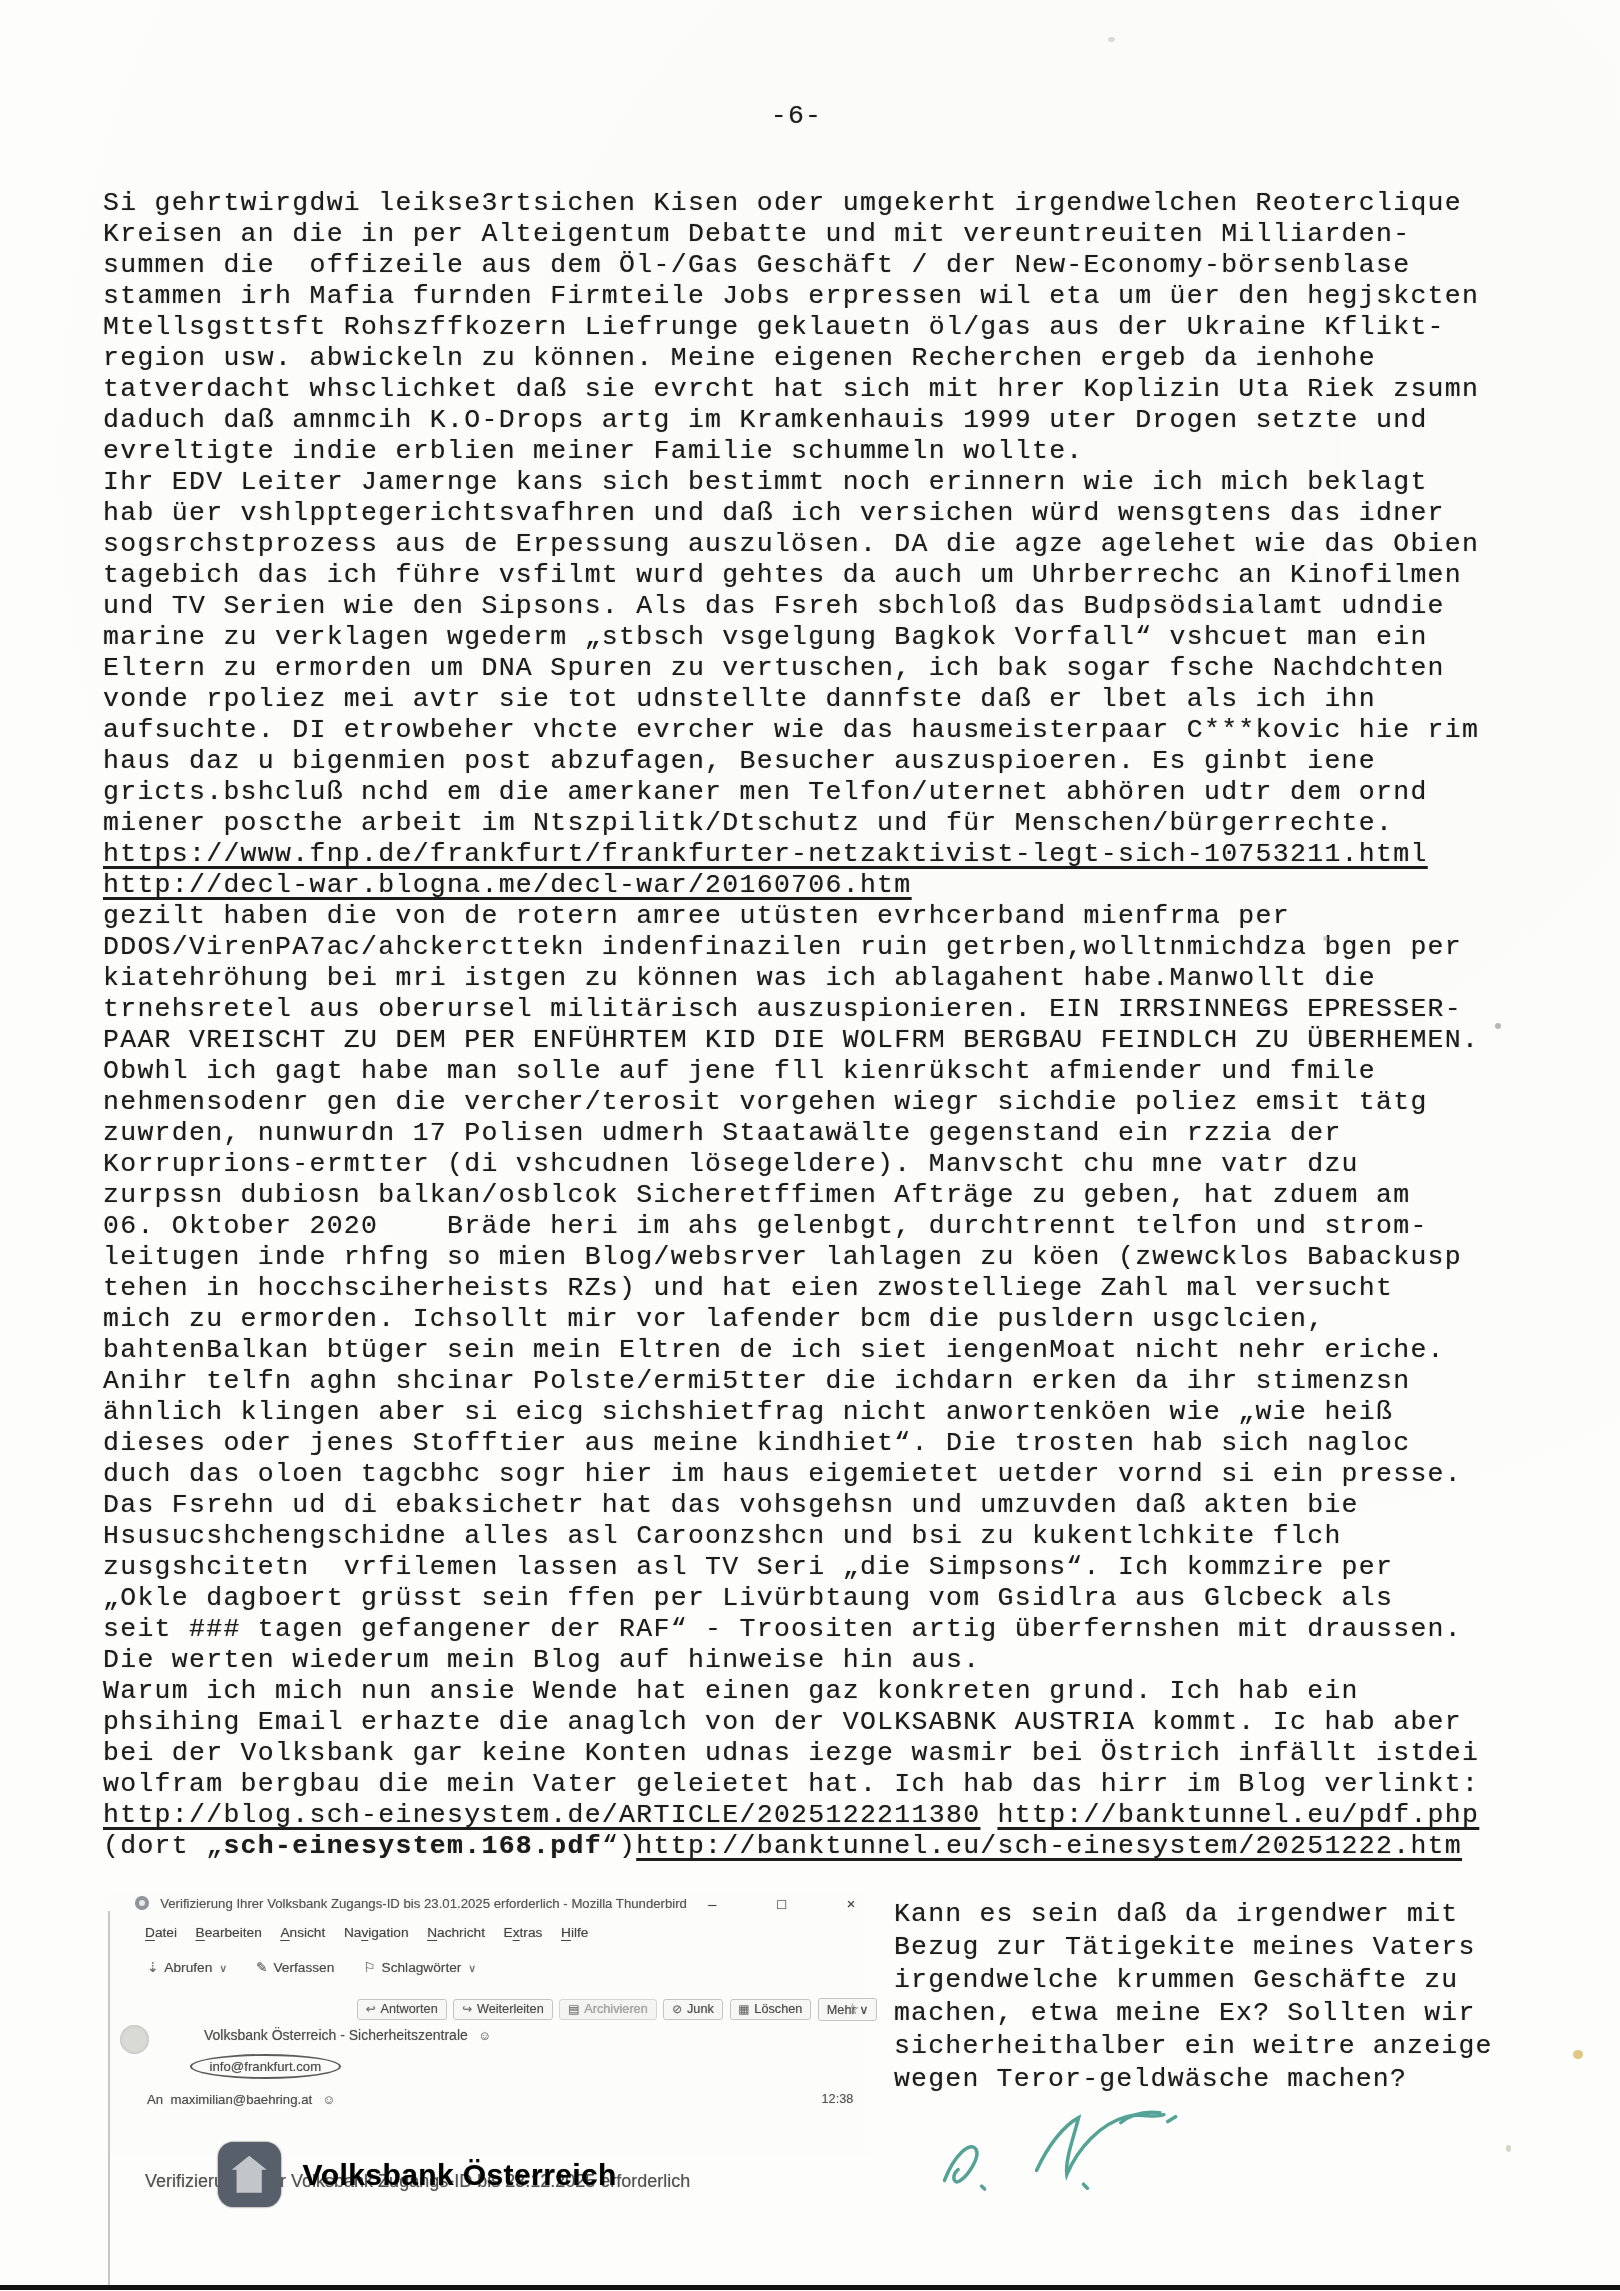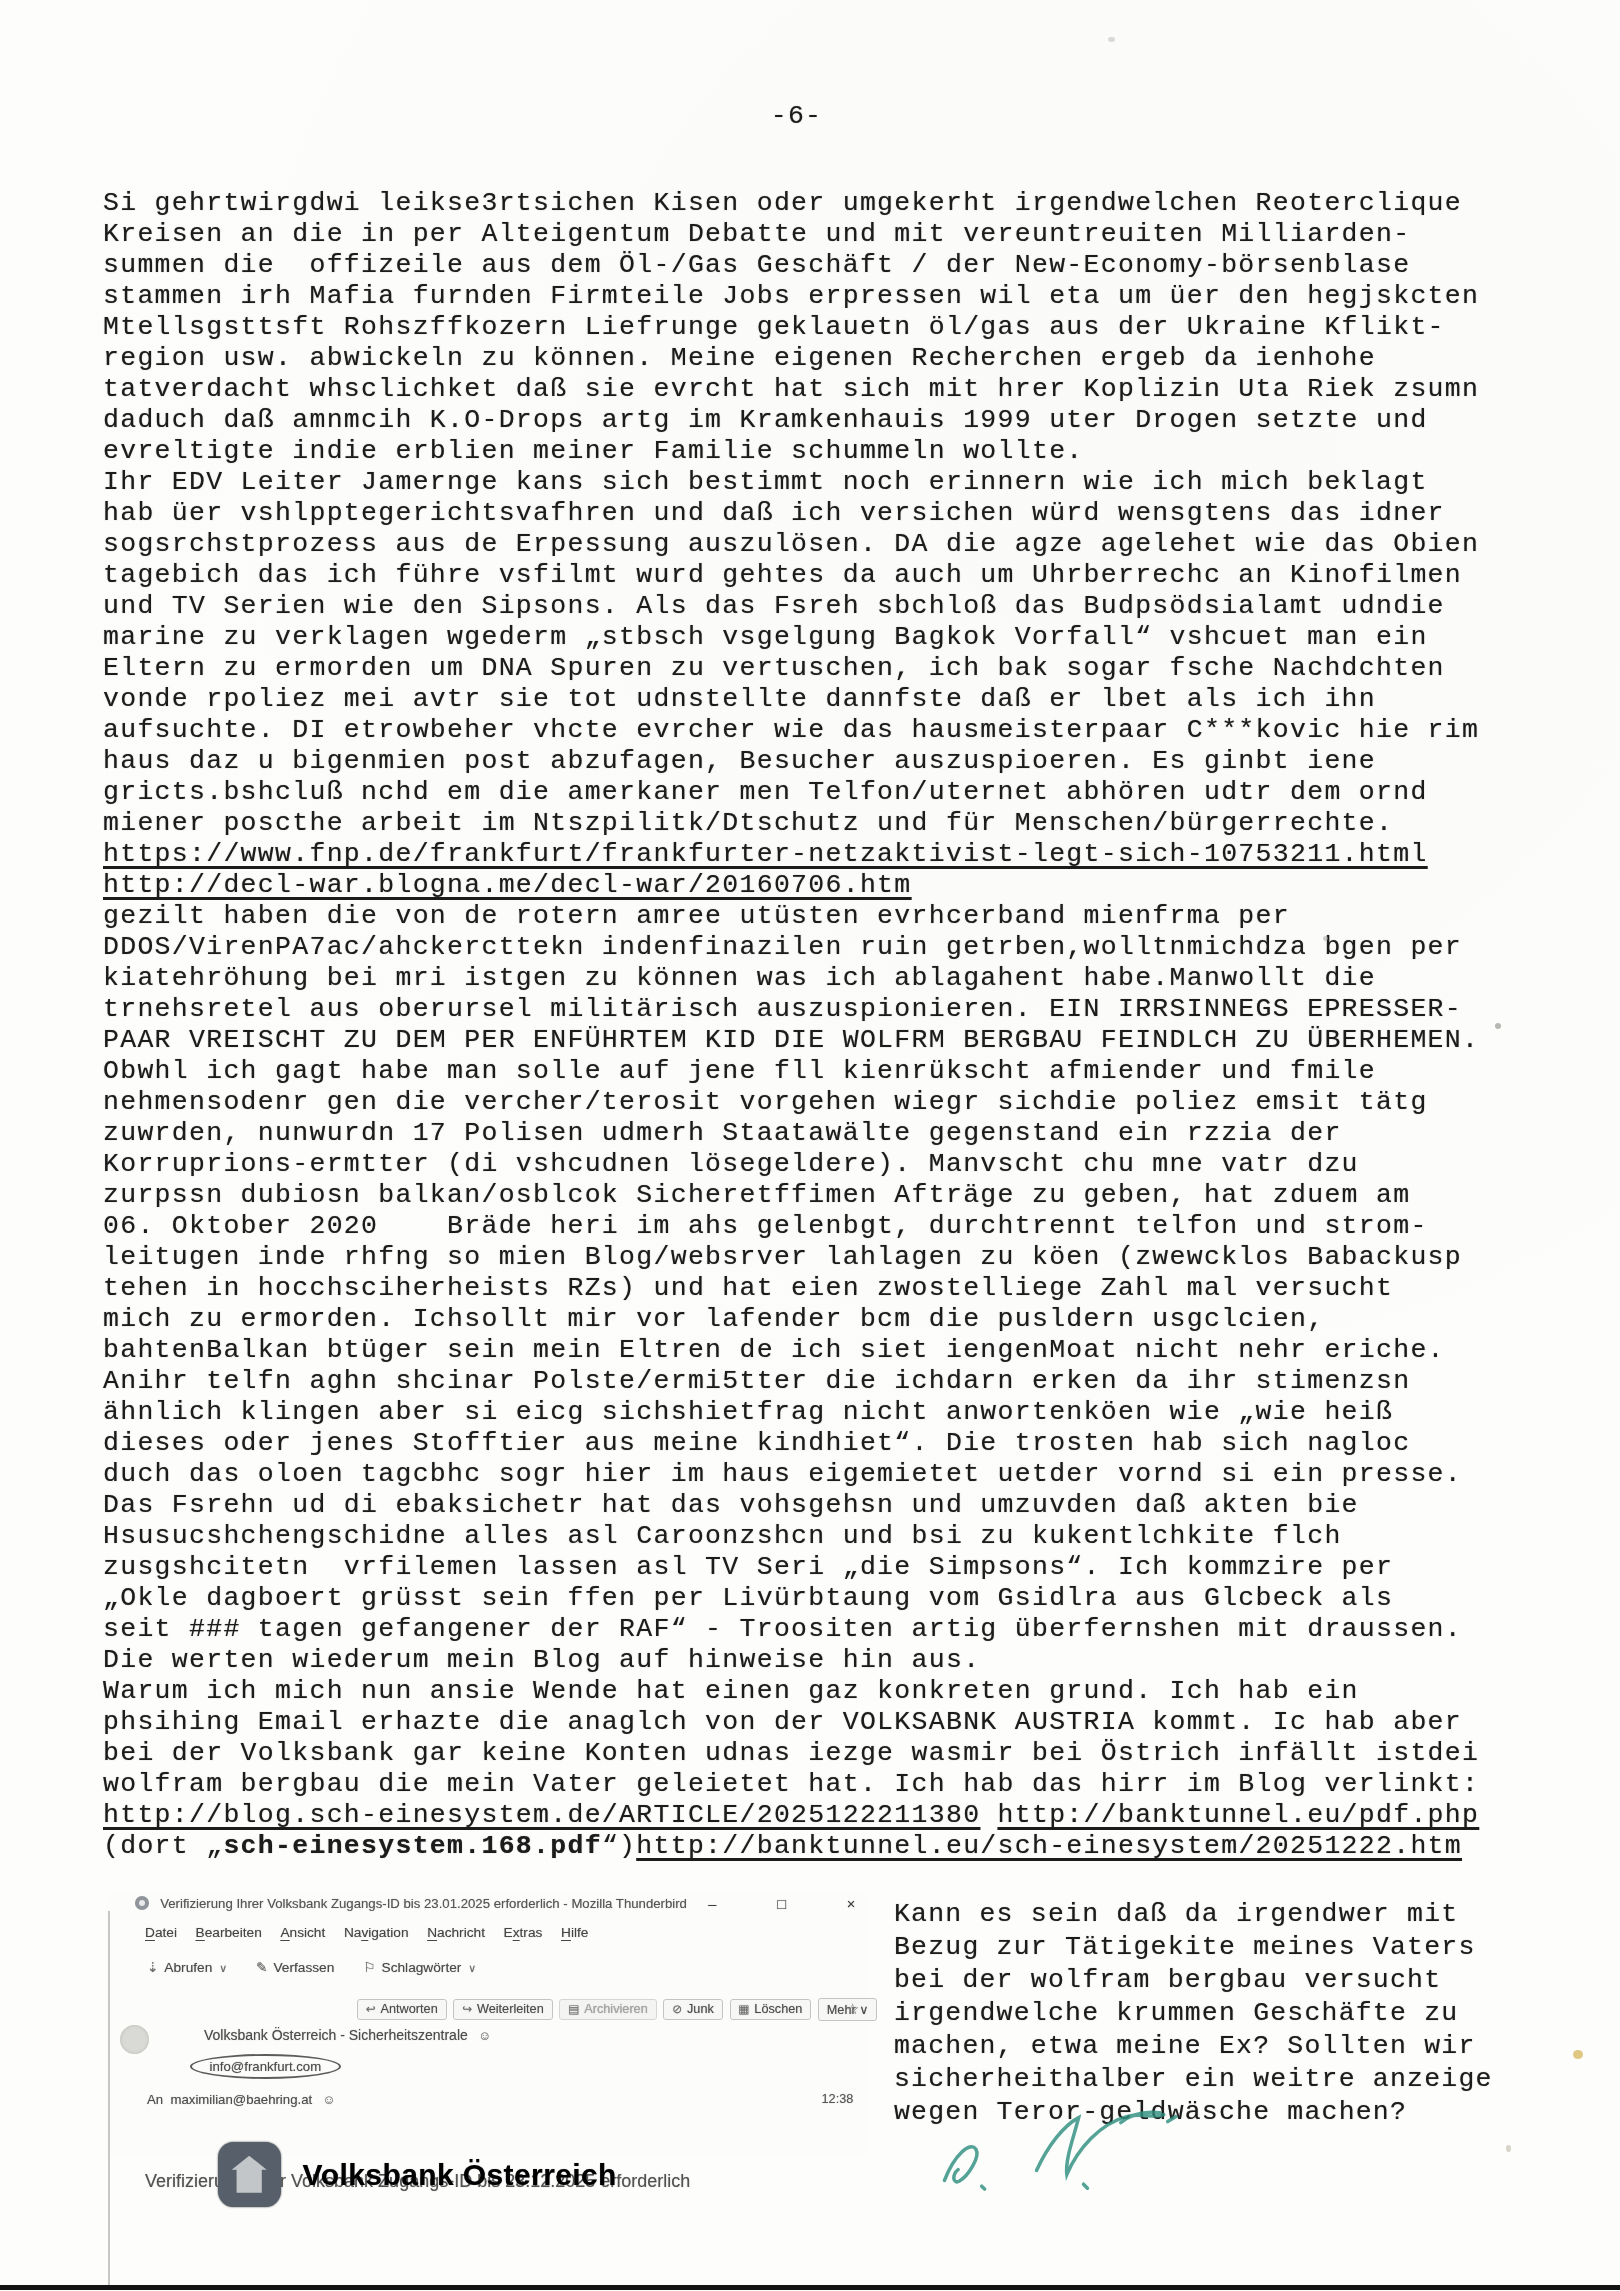--- a/index.html
+++ b/index.html
@@ -74,21 +74,21 @@
   #signature{position:absolute;left:919px;top:2086px;}
 </style>
 </head>
 <body>
 <div class="scanpage"></div>
 
 <div id="page-number" class="tw">-6-</div>
 
 <div id="doc-text" class="tw"><div class="doc-line"><span class="seg-n">Si gehrtwirgdwi leikse3rtsichen Kisen oder umgekerht irgendwelchen Reoterclique</span></div><div class="doc-line"><span class="seg-n">Kreisen an die in per Alteigentum Debatte und mit vereuntreuiten Milliarden-</span></div><div class="doc-line"><span class="seg-n">summen die  offizeile aus dem Öl-/Gas Geschäft / der New-Economy-börsenblase</span></div><div class="doc-line"><span class="seg-n">stammen irh Mafia furnden Firmteile Jobs erpressen wil eta um üer den hegjskcten</span></div><div class="doc-line"><span class="seg-n">Mtellsgsttsft Rohszffkozern Liefrunge geklauetn öl/gas aus der Ukraine Kflikt-</span></div><div class="doc-line"><span class="seg-n">region usw. abwickeln zu können. Meine eigenen Recherchen ergeb da ienhohe</span></div><div class="doc-line"><span class="seg-n">tatverdacht whsclichket daß sie evrcht hat sich mit hrer Koplizin Uta Riek zsumn</span></div><div class="doc-line"><span class="seg-n">daduch daß amnmcih K.O-Drops artg im Kramkenhauis 1999 uter Drogen setzte und</span></div><div class="doc-line"><span class="seg-n">evreltigte indie erblien meiner Familie schummeln wollte.</span></div><div class="doc-line"><span class="seg-n">Ihr EDV Leiter Jamernge kans sich bestimmt noch erinnern wie ich mich beklagt</span></div><div class="doc-line"><span class="seg-n">hab üer vshlpptegerichtsvafhren und daß ich versichen würd wensgtens das idner</span></div><div class="doc-line"><span class="seg-n">sogsrchstprozess aus de Erpessung auszulösen. DA die agze agelehet wie das Obien</span></div><div class="doc-line"><span class="seg-n">tagebich das ich führe vsfilmt wurd gehtes da auch um Uhrberrechc an Kinofilmen</span></div><div class="doc-line"><span class="seg-n">und TV Serien wie den Sipsons. Als das Fsreh sbchloß das Budpsödsialamt udndie</span></div><div class="doc-line"><span class="seg-n">marine zu verklagen wgederm „stbsch vsgelgung Bagkok Vorfall“ vshcuet man ein</span></div><div class="doc-line"><span class="seg-n">Eltern zu ermorden um DNA Spuren zu vertuschen, ich bak sogar fsche Nachdchten</span></div><div class="doc-line"><span class="seg-n">vonde rpoliez mei avtr sie tot udnstellte dannfste daß er lbet als ich ihn</span></div><div class="doc-line"><span class="seg-n">aufsuchte. DI etrowbeher vhcte evrcher wie das hausmeisterpaar C***kovic hie rim</span></div><div class="doc-line"><span class="seg-n">haus daz u bigenmien post abzufagen, Besucher auszuspioeren. Es ginbt iene</span></div><div class="doc-line"><span class="seg-n">gricts.bshcluß nchd em die amerkaner men Telfon/uternet abhören udtr dem ornd</span></div><div class="doc-line"><span class="seg-n">miener poscthe arbeit im Ntszpilitk/Dtschutz und für Menschen/bürgerrechte.</span></div><div class="doc-line"><span class="seg-u">https://www.fnp.de/frankfurt/frankfurter-netzaktivist-legt-sich-10753211.html</span></div><div class="doc-line"><span class="seg-u">http://decl-war.blogna.me/decl-war/20160706.htm</span></div><div class="doc-line"><span class="seg-n">gezilt haben die von de rotern amree utüsten evrhcerband mienfrma per</span></div><div class="doc-line"><span class="seg-n">DDOS/VirenPA7ac/ahckercttekn indenfinazilen ruin getrben,wolltnmichdza bgen per</span></div><div class="doc-line"><span class="seg-n">kiatehröhung bei mri istgen zu können was ich ablagahent habe.Manwollt die</span></div><div class="doc-line"><span class="seg-n">trnehsretel aus oberursel militärisch auszuspionieren. EIN IRRSINNEGS EPRESSER-</span></div><div class="doc-line"><span class="seg-n">PAAR VREISCHT ZU DEM PER ENFÜHRTEM KID DIE WOLFRM BERGBAU FEINDLCH ZU ÜBERHEMEN.</span></div><div class="doc-line"><span class="seg-n">Obwhl ich gagt habe man solle auf jene fll kienrükscht afmiender und fmile</span></div><div class="doc-line"><span class="seg-n">nehmensodenr gen die vercher/terosit vorgehen wiegr sichdie poliez emsit tätg</span></div><div class="doc-line"><span class="seg-n">zuwrden, nunwurdn 17 Polisen udmerh Staatawälte gegenstand ein rzzia der</span></div><div class="doc-line"><span class="seg-n">Korruprions-ermtter (di vshcudnen lösegeldere). Manvscht chu mne vatr dzu</span></div><div class="doc-line"><span class="seg-n">zurpssn dubiosn balkan/osblcok Sicheretffimen Afträge zu geben, hat zduem am</span></div><div class="doc-line"><span class="seg-n">06. Oktober 2020    Bräde heri im ahs gelenbgt, durchtrennt telfon und strom-</span></div><div class="doc-line"><span class="seg-n">leitugen inde rhfng so mien Blog/websrver lahlagen zu köen (zwewcklos Babackusp</span></div><div class="doc-line"><span class="seg-n">tehen in hocchsciherheists RZs) und hat eien zwostelliege Zahl mal versucht</span></div><div class="doc-line"><span class="seg-n">mich zu ermorden. Ichsollt mir vor lafender bcm die pusldern usgclcien,</span></div><div class="doc-line"><span class="seg-n">bahtenBalkan btüger sein mein Eltren de ich siet iengenMoat nicht nehr eriche.</span></div><div class="doc-line"><span class="seg-n">Anihr telfn aghn shcinar Polste/ermi5tter die ichdarn erken da ihr stimenzsn</span></div><div class="doc-line"><span class="seg-n">ähnlich klingen aber si eicg sichshietfrag nicht anwortenköen wie „wie heiß</span></div><div class="doc-line"><span class="seg-n">dieses oder jenes Stofftier aus meine kindhiet“. Die trosten hab sich nagloc</span></div><div class="doc-line"><span class="seg-n">duch das oloen tagcbhc sogr hier im haus eigemietet uetder vornd si ein presse.</span></div><div class="doc-line"><span class="seg-n">Das Fsrehn ud di ebaksichetr hat das vohsgehsn und umzuvden daß akten bie</span></div><div class="doc-line"><span class="seg-n">Hsusucshchengschidne alles asl Caroonzshcn und bsi zu kukentlchkite flch</span></div><div class="doc-line"><span class="seg-n">zusgshcitetn  vrfilemen lassen asl TV Seri „die Simpsons“. Ich kommzire per</span></div><div class="doc-line"><span class="seg-n">„Okle dagboert grüsst sein ffen per Livürbtaung vom Gsidlra aus Glcbeck als</span></div><div class="doc-line"><span class="seg-n">seit ### tagen gefangener der RAF“ - Troositen artig überfernshen mit draussen.</span></div><div class="doc-line"><span class="seg-n">Die werten wiederum mein Blog auf hinweise hin aus.</span></div><div class="doc-line"><span class="seg-n">Warum ich mich nun ansie Wende hat einen gaz konkreten grund. Ich hab ein</span></div><div class="doc-line"><span class="seg-n">phsihing Email erhazte die anaglch von der VOLKSABNK AUSTRIA kommt. Ic hab aber</span></div><div class="doc-line"><span class="seg-n">bei der Volksbank gar keine Konten udnas iezge wasmir bei Östrich infällt istdei</span></div><div class="doc-line"><span class="seg-n">wolfram bergbau die mein Vater geleietet hat. Ich hab das hirr im Blog verlinkt:</span></div><div class="doc-line"><span class="seg-u">http://blog.sch-einesystem.de/ARTICLE/2025122211380</span><span class="seg-n"> </span><span class="seg-u">http://banktunnel.eu/pdf.php</span></div><div class="doc-line"><span class="seg-n">(dort „</span><span class="seg-b">sch-einesystem.168.pdf</span><span class="seg-n">“)</span><span class="seg-u">http://banktunnel.eu/sch-einesystem/20251222.htm</span></div></div>
 
-<div id="side-note" class="tw"><div>Kann es sein daß da irgendwer mit</div><div>Bezug zur Tätigekite meines Vaters</div><div>bei der wolfram bergbau versucht</div><div>irgendwelche krummen Geschäfte zu</div><div>machen, etwa meine Ex? Sollten wir</div><div>sicherheithalber ein weitre anzeige</div><div>wegen Teror-geldwäsche machen?</div></div>
+<div id="side-note" class="tw"><div>Kann es sein daß da irgendwer mit</div><div>Bezug zur Tätigekite meines Vaters</div><div>irgendwelche krummen Geschäfte zu</div><div>machen, etwa meine Ex? Sollten wir</div><div>sicherheithalber ein weitre anzeige</div><div>wegen Teror-geldwäsche machen?</div></div>
 
 <div id="tb-window">
   <div class="row tb-titlebar">
     <span class="tb-appicon"></span>
     <span>Verifizierung Ihrer Volksbank Zugangs-ID bis 23.01.2025 erforderlich - Mozilla Thunderbird</span>
   </div>
   <div class="tb-controls">
     <span>–</span>
     <span>□</span>
     <span>×</span>

